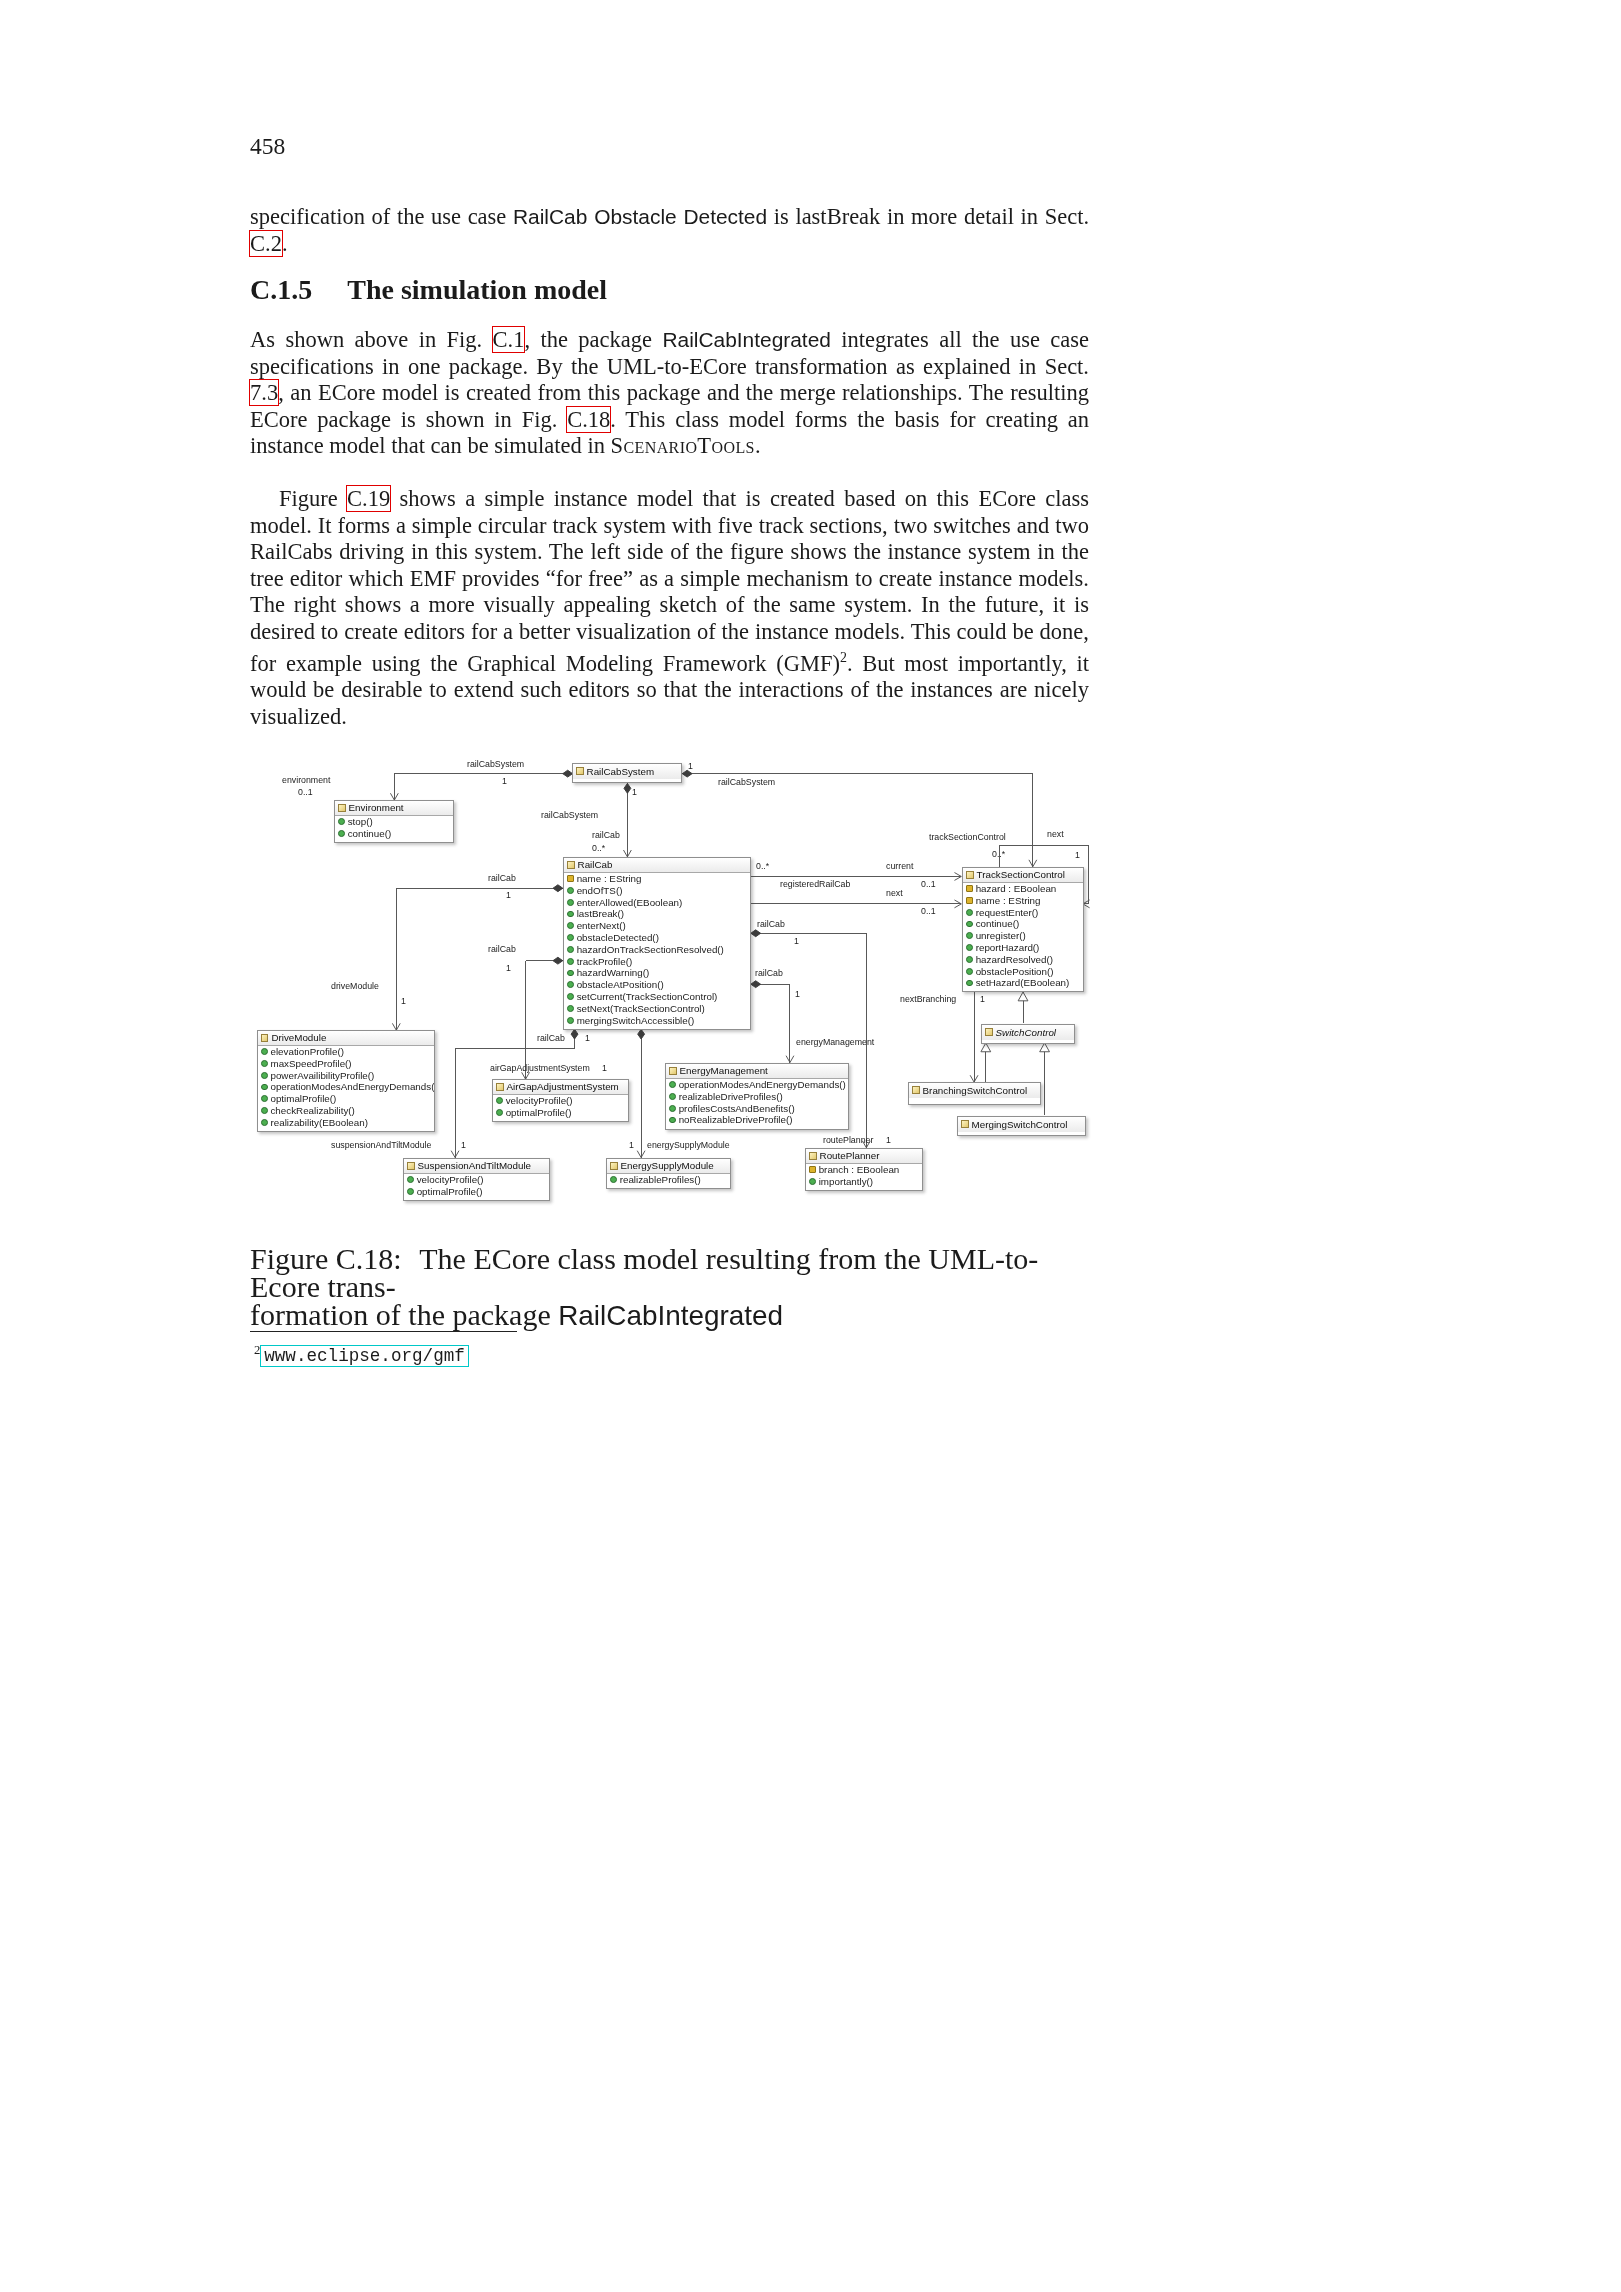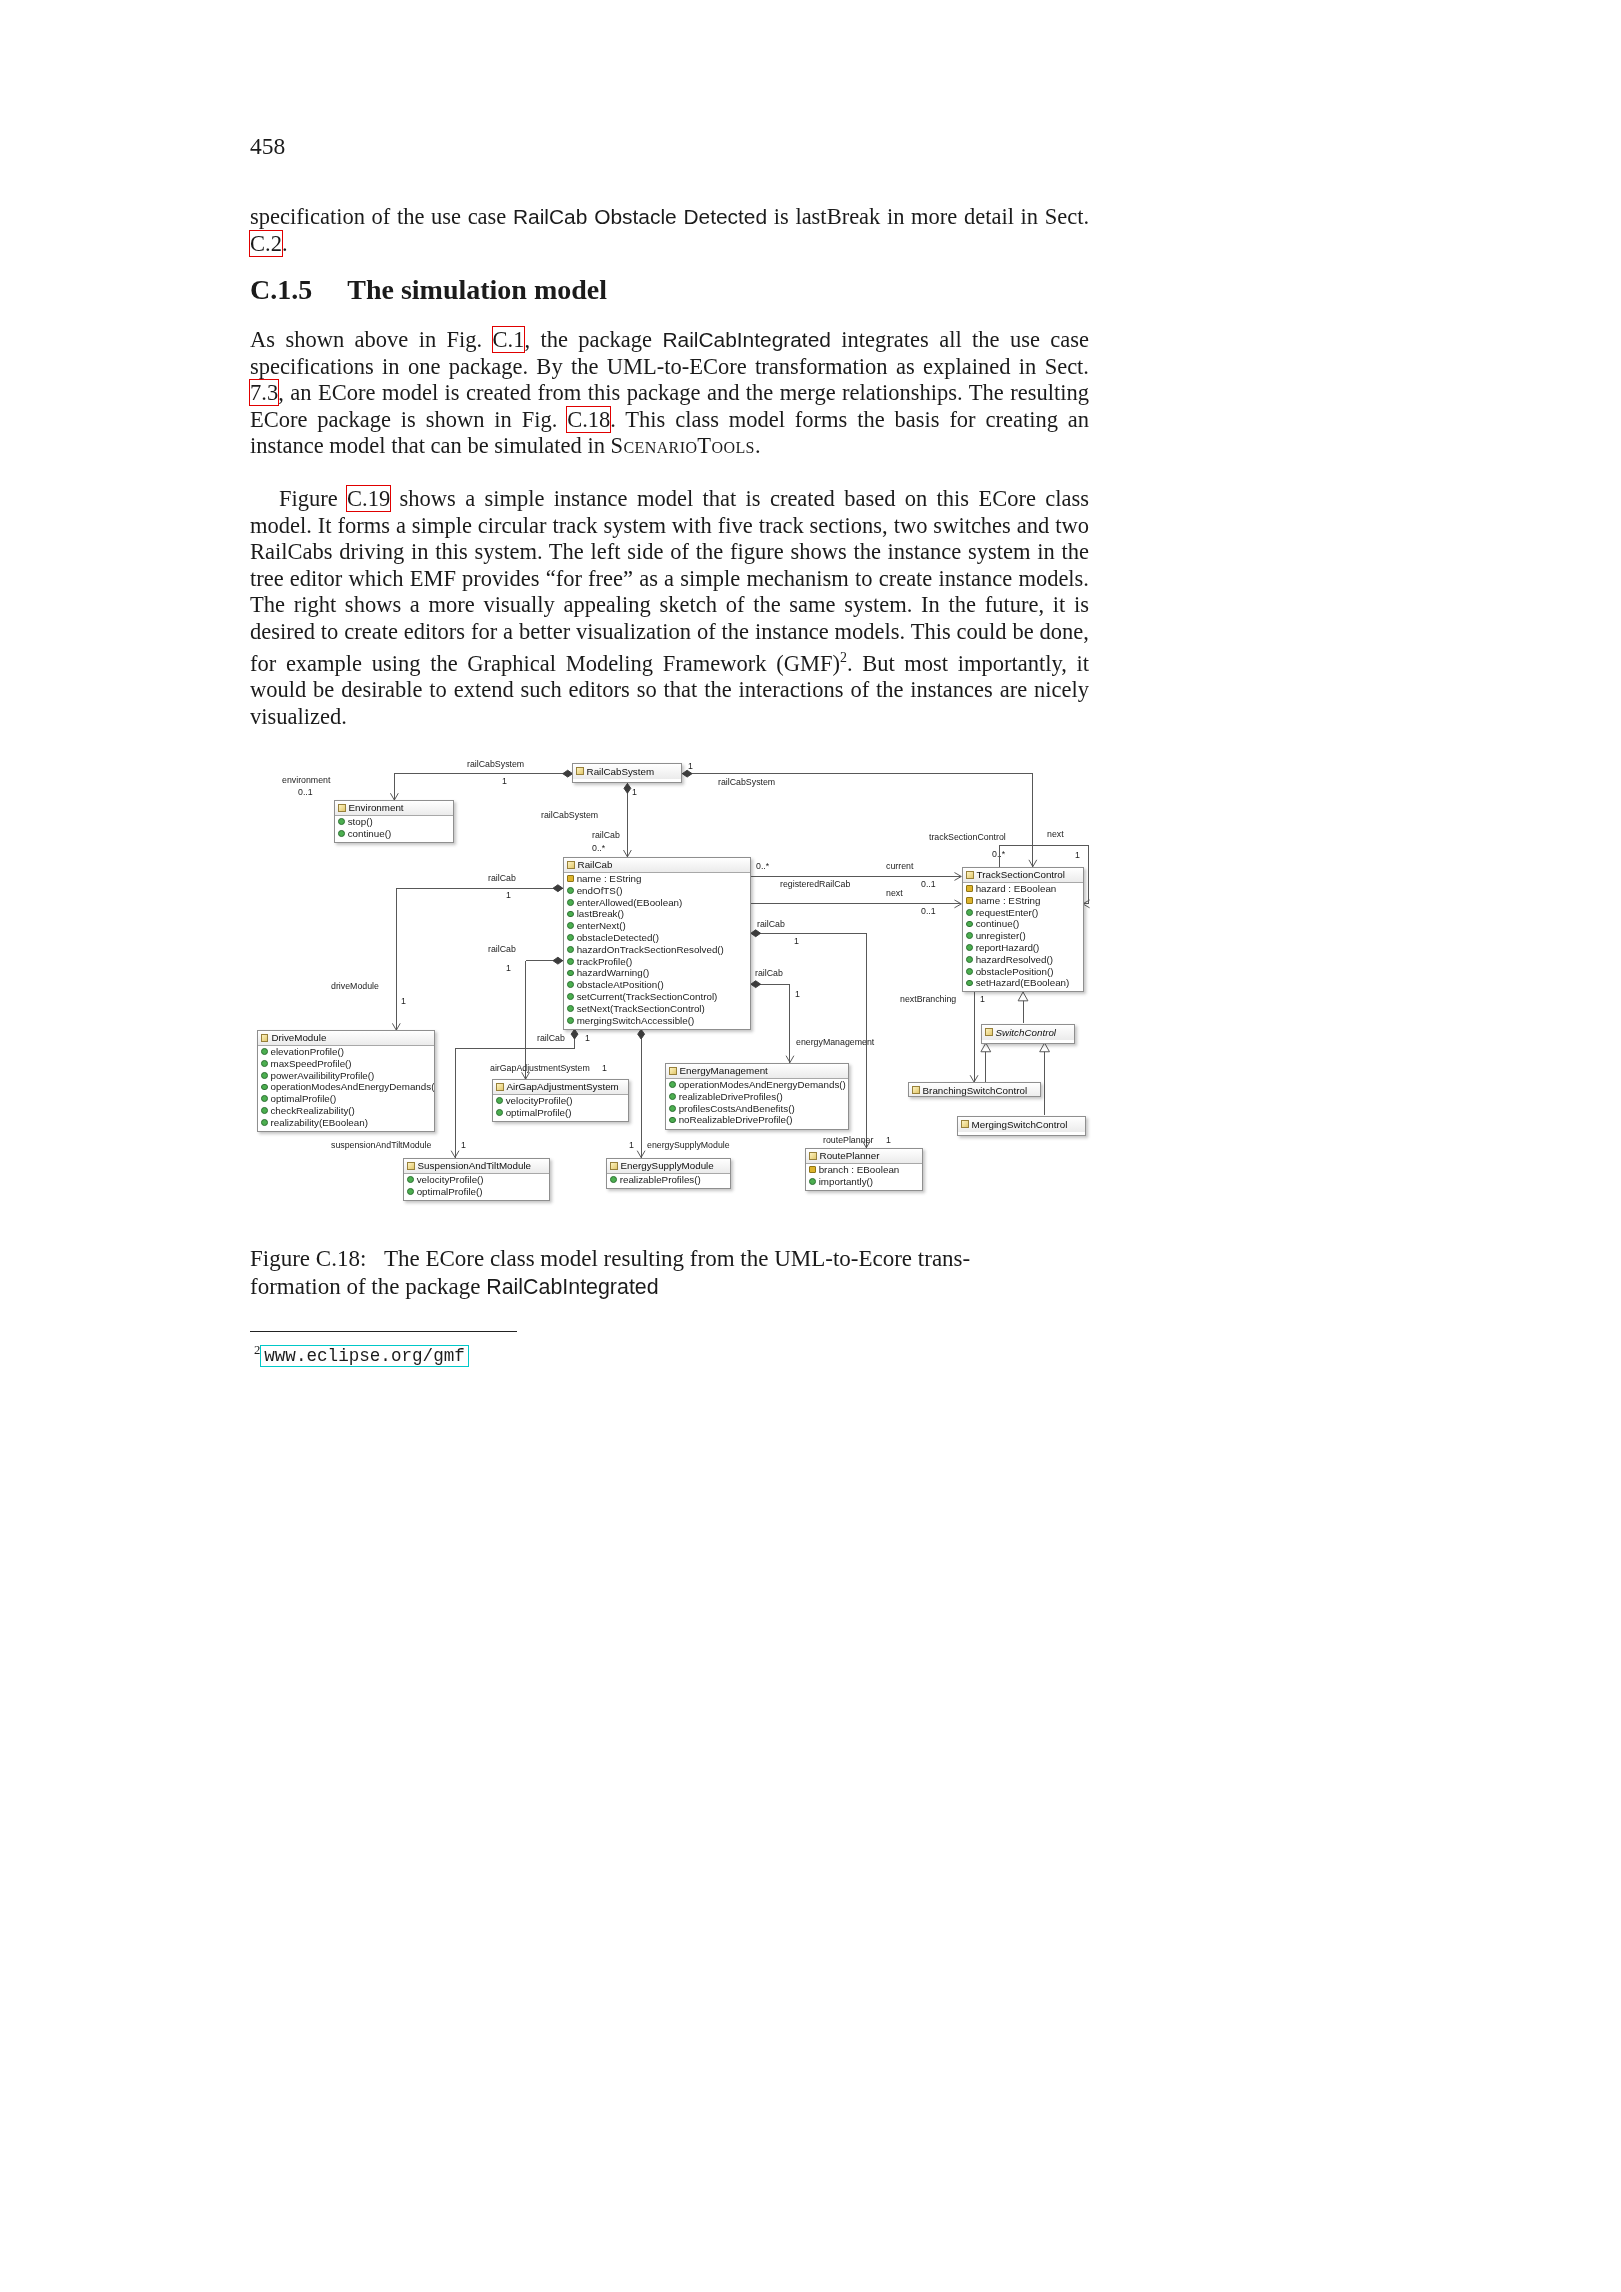--- a/index.html
+++ b/index.html
@@ -51,21 +51,21 @@
   .ic{flex:0 0 auto;display:inline-block;}
   .class-ic{width:7.8px;height:7.8px;background:linear-gradient(135deg,#fdf3c0,#e2c86e);
         border:1px solid #97803a;box-sizing:border-box;}
   .attr-ic{width:6.9px;height:6.9px;background:#ddb42c;border:1px solid #8f7415;
         border-radius:1px;box-sizing:border-box;}
   .op-ic{width:6.9px;height:6.9px;background:#4caf50;border:1px solid #2c6e31;
         border-radius:50%;box-sizing:border-box;}
   .edge-label{position:absolute;font-size:8.8px;line-height:9.8px;color:#222;white-space:nowrap;}
 
   
-  .caption{position:absolute;left:250px;top:1245px;width:839px;font-size:23px;line-height:28px;}
+  .caption{position:absolute;left:250px;top:1245px;width:839px;font-size:30px;line-height:28px;}
   .fn-rule{position:absolute;left:250px;top:1331px;width:267px;border-top:1px solid #222;}
   .footnote{position:absolute;left:254px;top:1343px;font-size:18.6px;}
   .fn-marker{vertical-align:super;font-size:12.7px;margin-right:1px;}
   .fn-url{font-family:"Liberation Mono",monospace;font-size:17.6px;padding:0 2.9px;
         box-shadow:0 0 0 1px var(--url-border,#00c8c8);}
 </style>
 </head>
 <body>
 
 <div class="page">
@@ -315,21 +315,21 @@
           <span class="ic op-ic"></span>
           <span class="mt">noRealizableDriveProfile()</span>
         </div>
       </div>
       <div class="uml-class abstract" style="left: 732px; top: 267px; width: 94px; height: 19.6px;">
         <div class="uml-title">
           <span class="ic class-ic"></span>
           <span class="t">SwitchControl</span>
         </div>
       </div>
-      <div class="uml-class" style="left: 659px; top: 325px; width: 133px; height: 15px;">
+      <div class="uml-class" style="left: 659px; top: 325px; width: 133px; height: 23px;">
         <div class="uml-title">
           <span class="ic class-ic"></span>
           <span class="t">BranchingSwitchControl</span>
         </div>
       </div>
       <div class="uml-class" style="left: 708px; top: 359px; width: 129px; height: 19.6px;">
         <div class="uml-title">
           <span class="ic class-ic"></span>
           <span class="t">MergingSwitchControl</span>
         </div>

